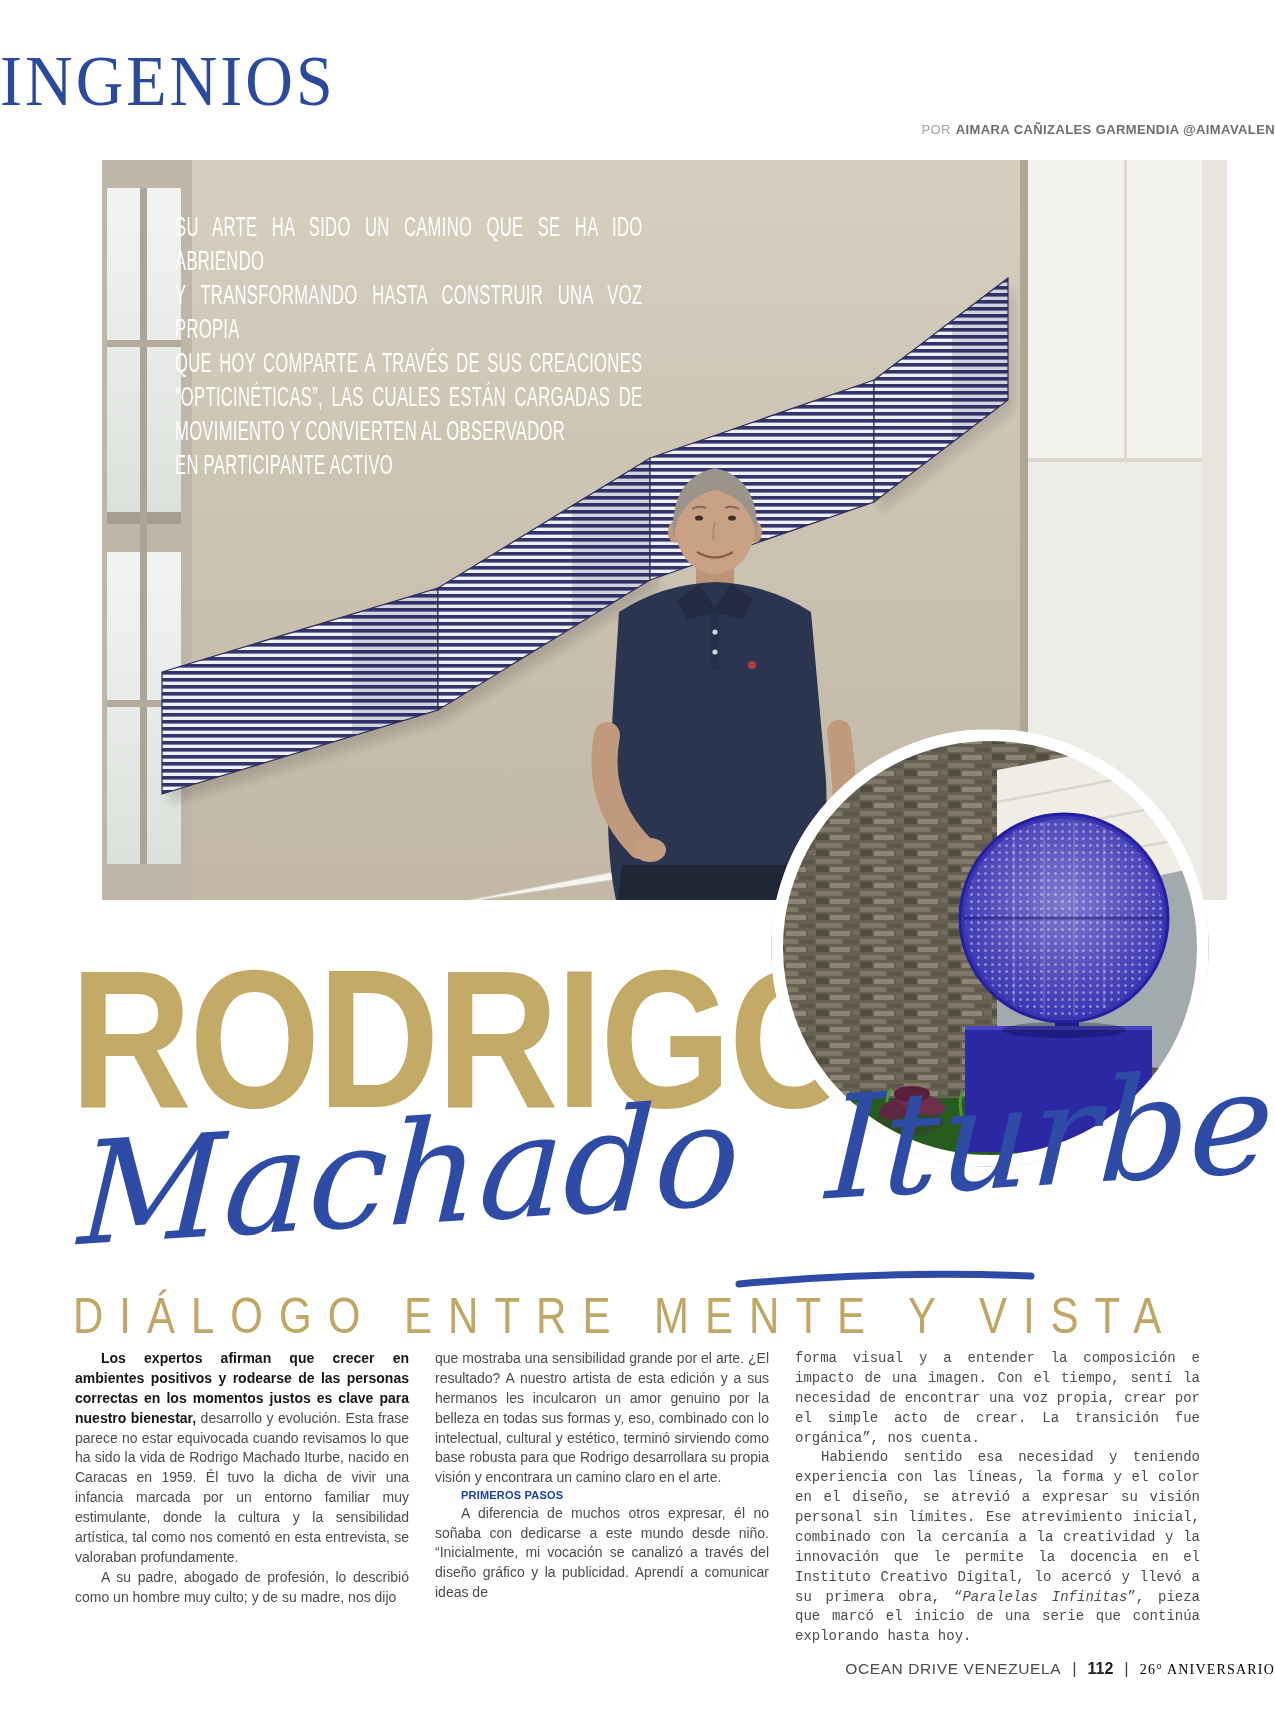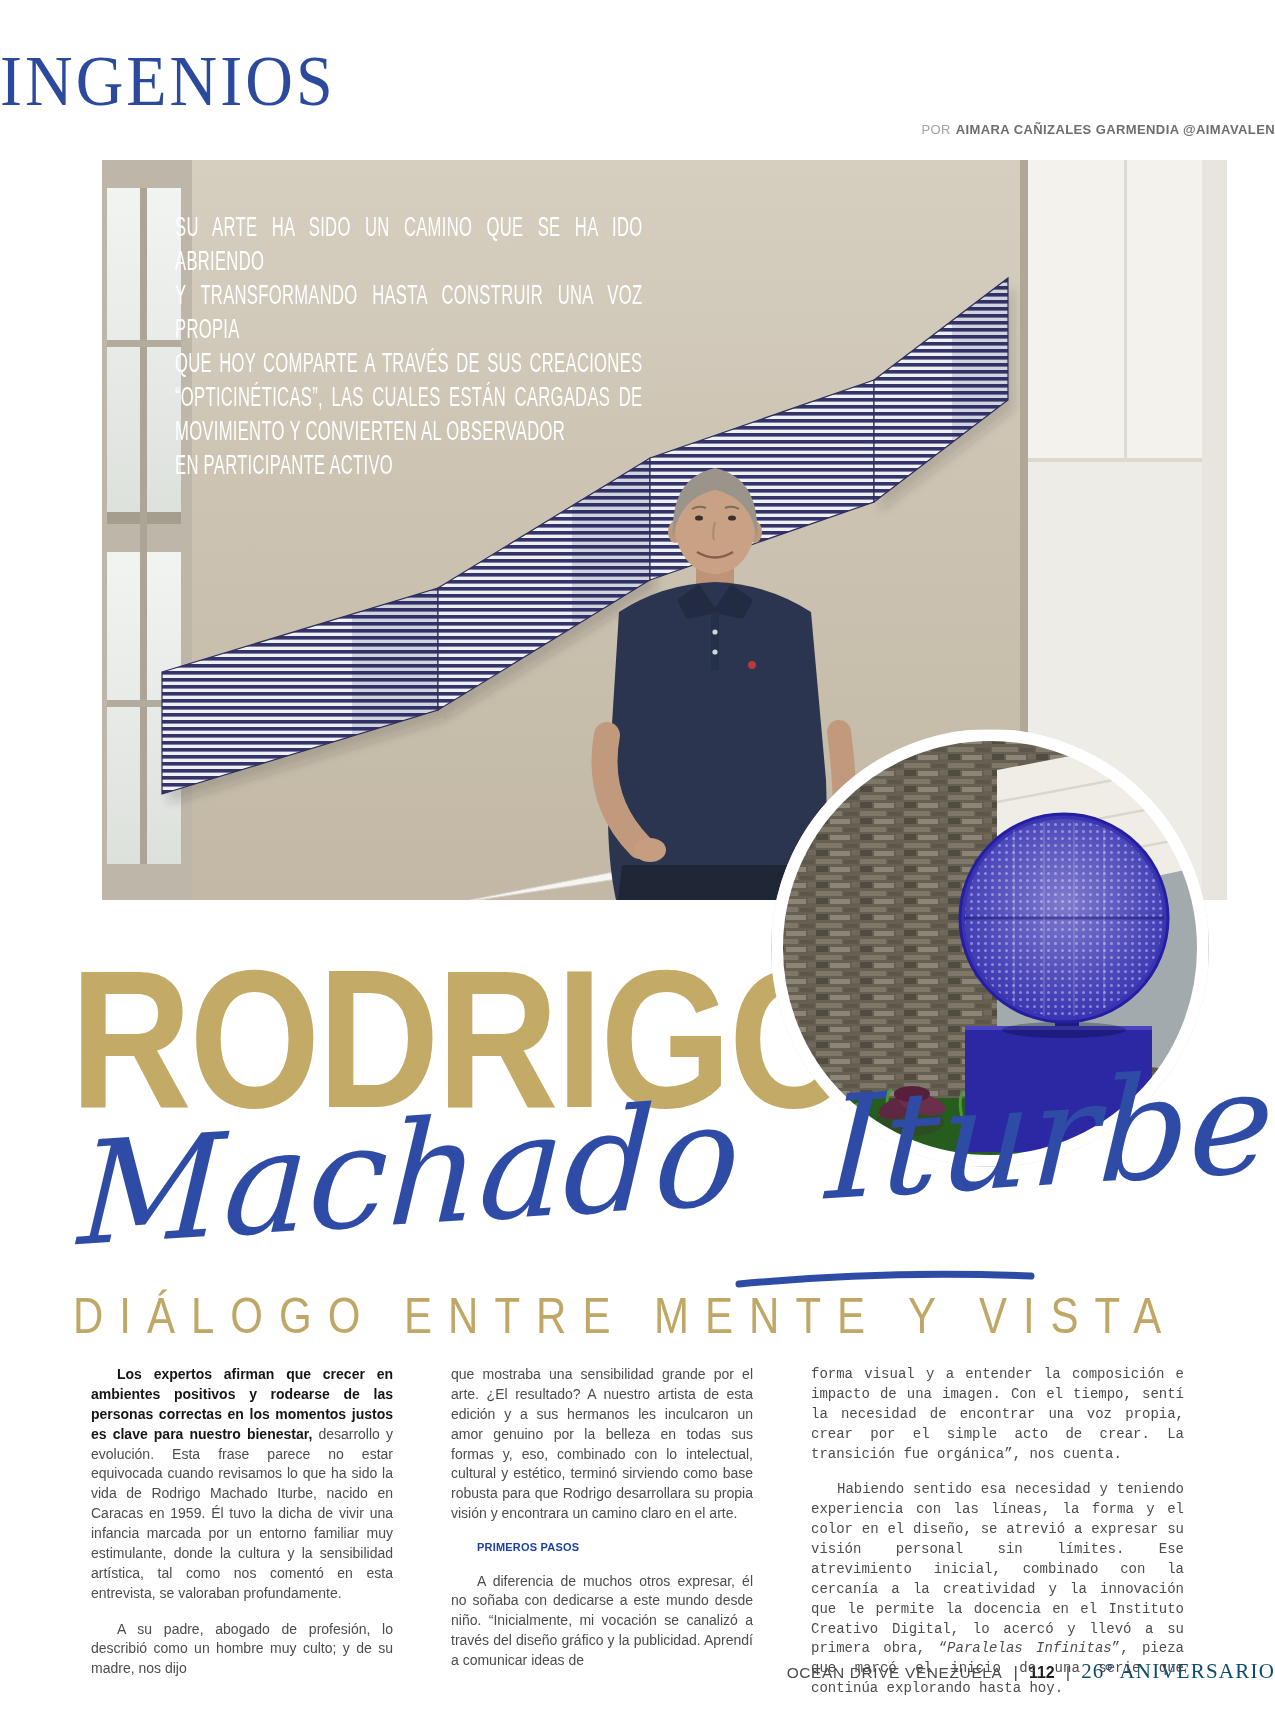--- a/index.html
+++ b/index.html
@@ -43,35 +43,35 @@
     border-radius:50%;box-shadow:0 0 0 1px #dcdcdc;background:#fff;}
   .inset svg{display:block;width:436px;height:436px;}
 
   
   .columns{position:absolute;left:75px;top:1349px;width:1125px;z-index:2;
     display:flex;gap:26px;font-size:14px;line-height:1.42;color:#4c4c4c;
     text-align:justify;}
   .col{}
   .col-1,.col-2{width:334px;flex:none;}
   .col-3{flex:1;font-family:Liberation Mono, monospace;}
-  .columns p{margin:16px;}
+  .columns p{margin:0;}
   .indent{text-indent:26px;}
   .lead-bold{font-weight:700;color:#151515;}
   .subhead{color:#1c3fa4;font-weight:700;font-size:11px;letter-spacing:.2px;
     margin:12px 0 3px;text-indent:26px;text-align:left;}
   .work-title{font-style:italic;}
 
   
   .footer{position:absolute;left:0;right:0;top:1659px;display:flex;
     justify-content:flex-end;align-items:baseline;gap:11px;}
   .footer-mag{font-size:15.5px;color:#4b4b4b;letter-spacing:.6px;}
   .footer-sep{color:#4a4a4a;font-size:17px;font-weight:400;}
   .footer-page{font-size:16px;font-weight:700;color:#1d1d1d;}
-  .footer-anniv{font-family:"Liberation Serif", serif;font-size:21px;
-    color:#0c4a6e;letter-spacing:1.2px;}
+  .footer-anniv{font-family:"Liberation Serif", serif;font-size:14px;
+    color:#000000;letter-spacing:1.2px;}
 </style>
 </head>
 <body>
 
 <div class="masthead">
   <span class="masthead-title">INGENIOS</span>
 </div>
 <div class="byline">
   <span class="prefix">POR</span><span>AIMARA CAÑIZALES GARMENDIA @AIMAVALEN</span>
 </div>

